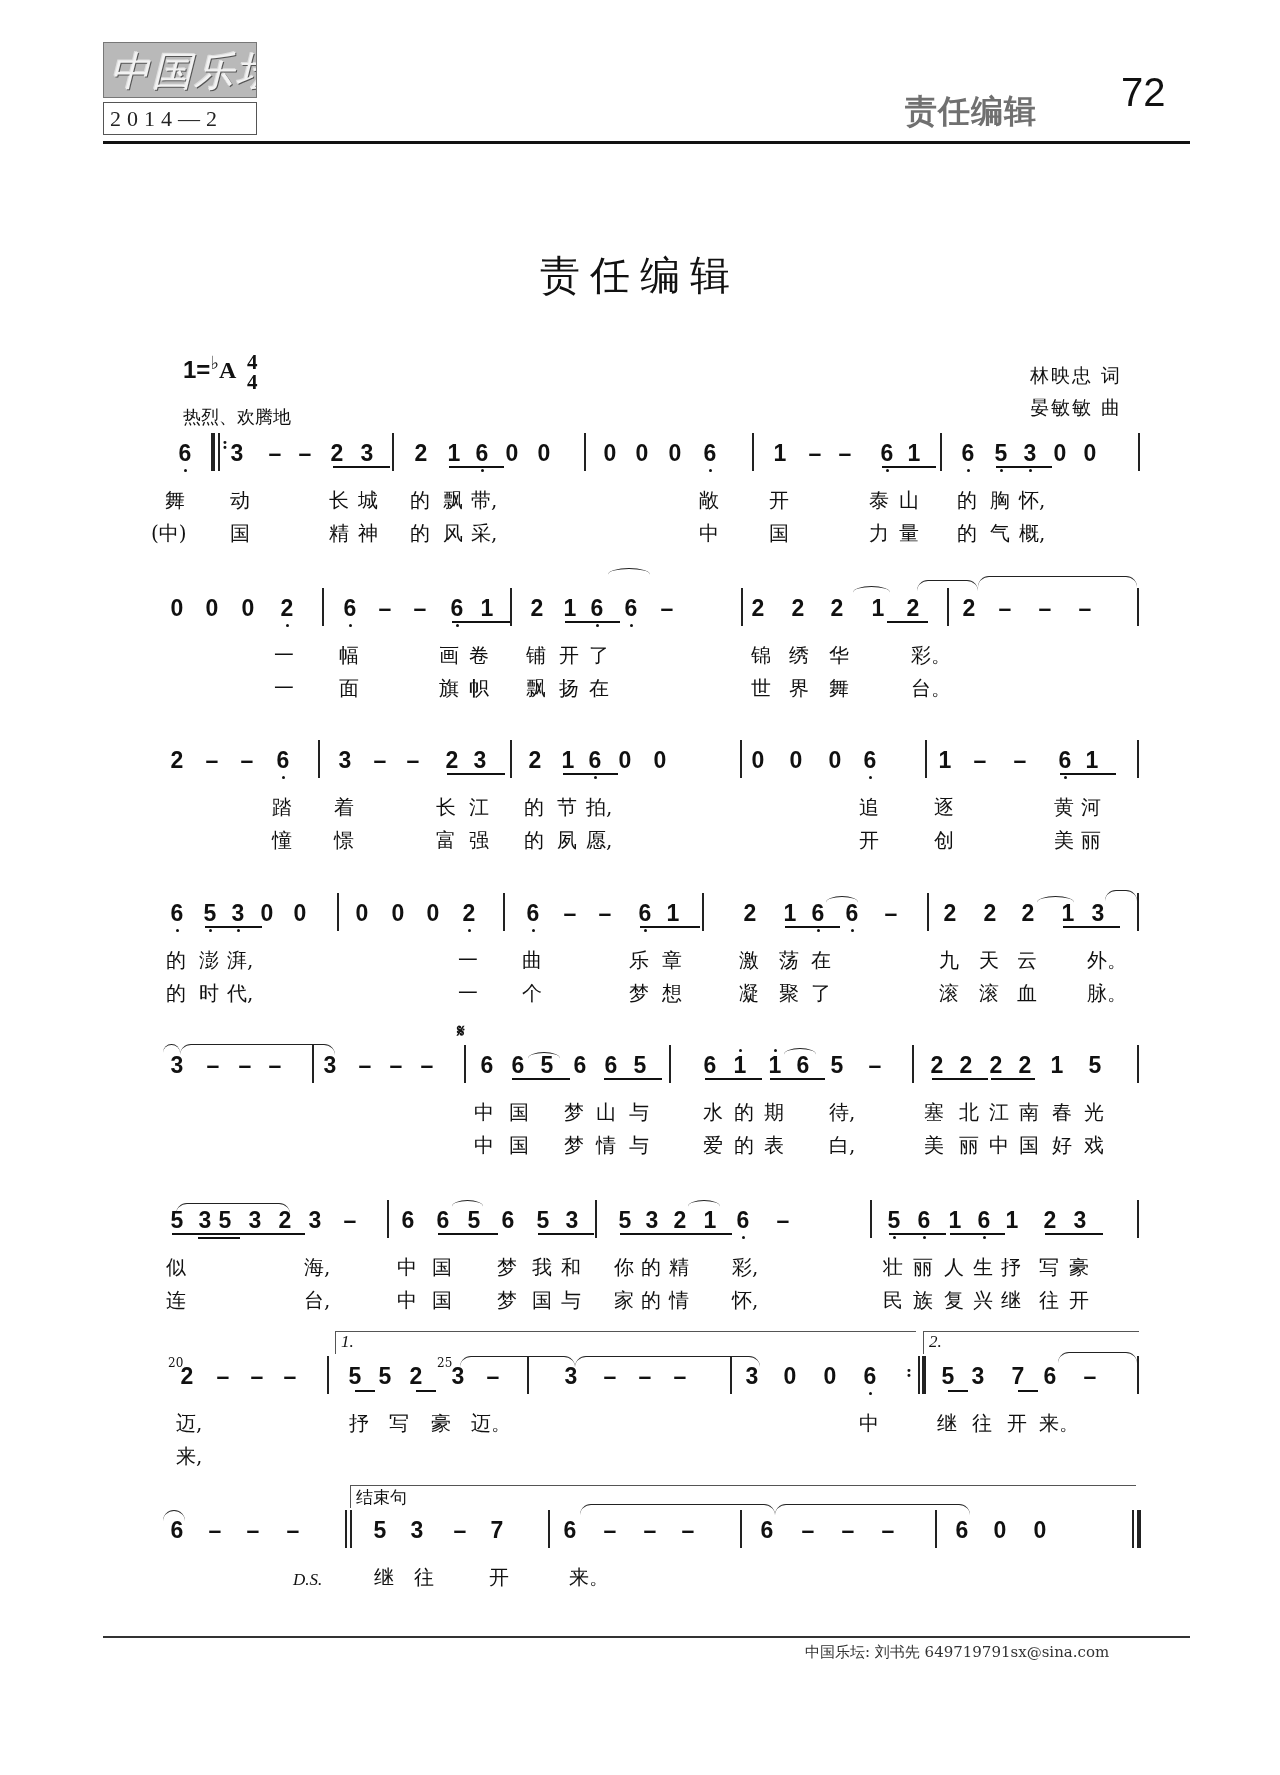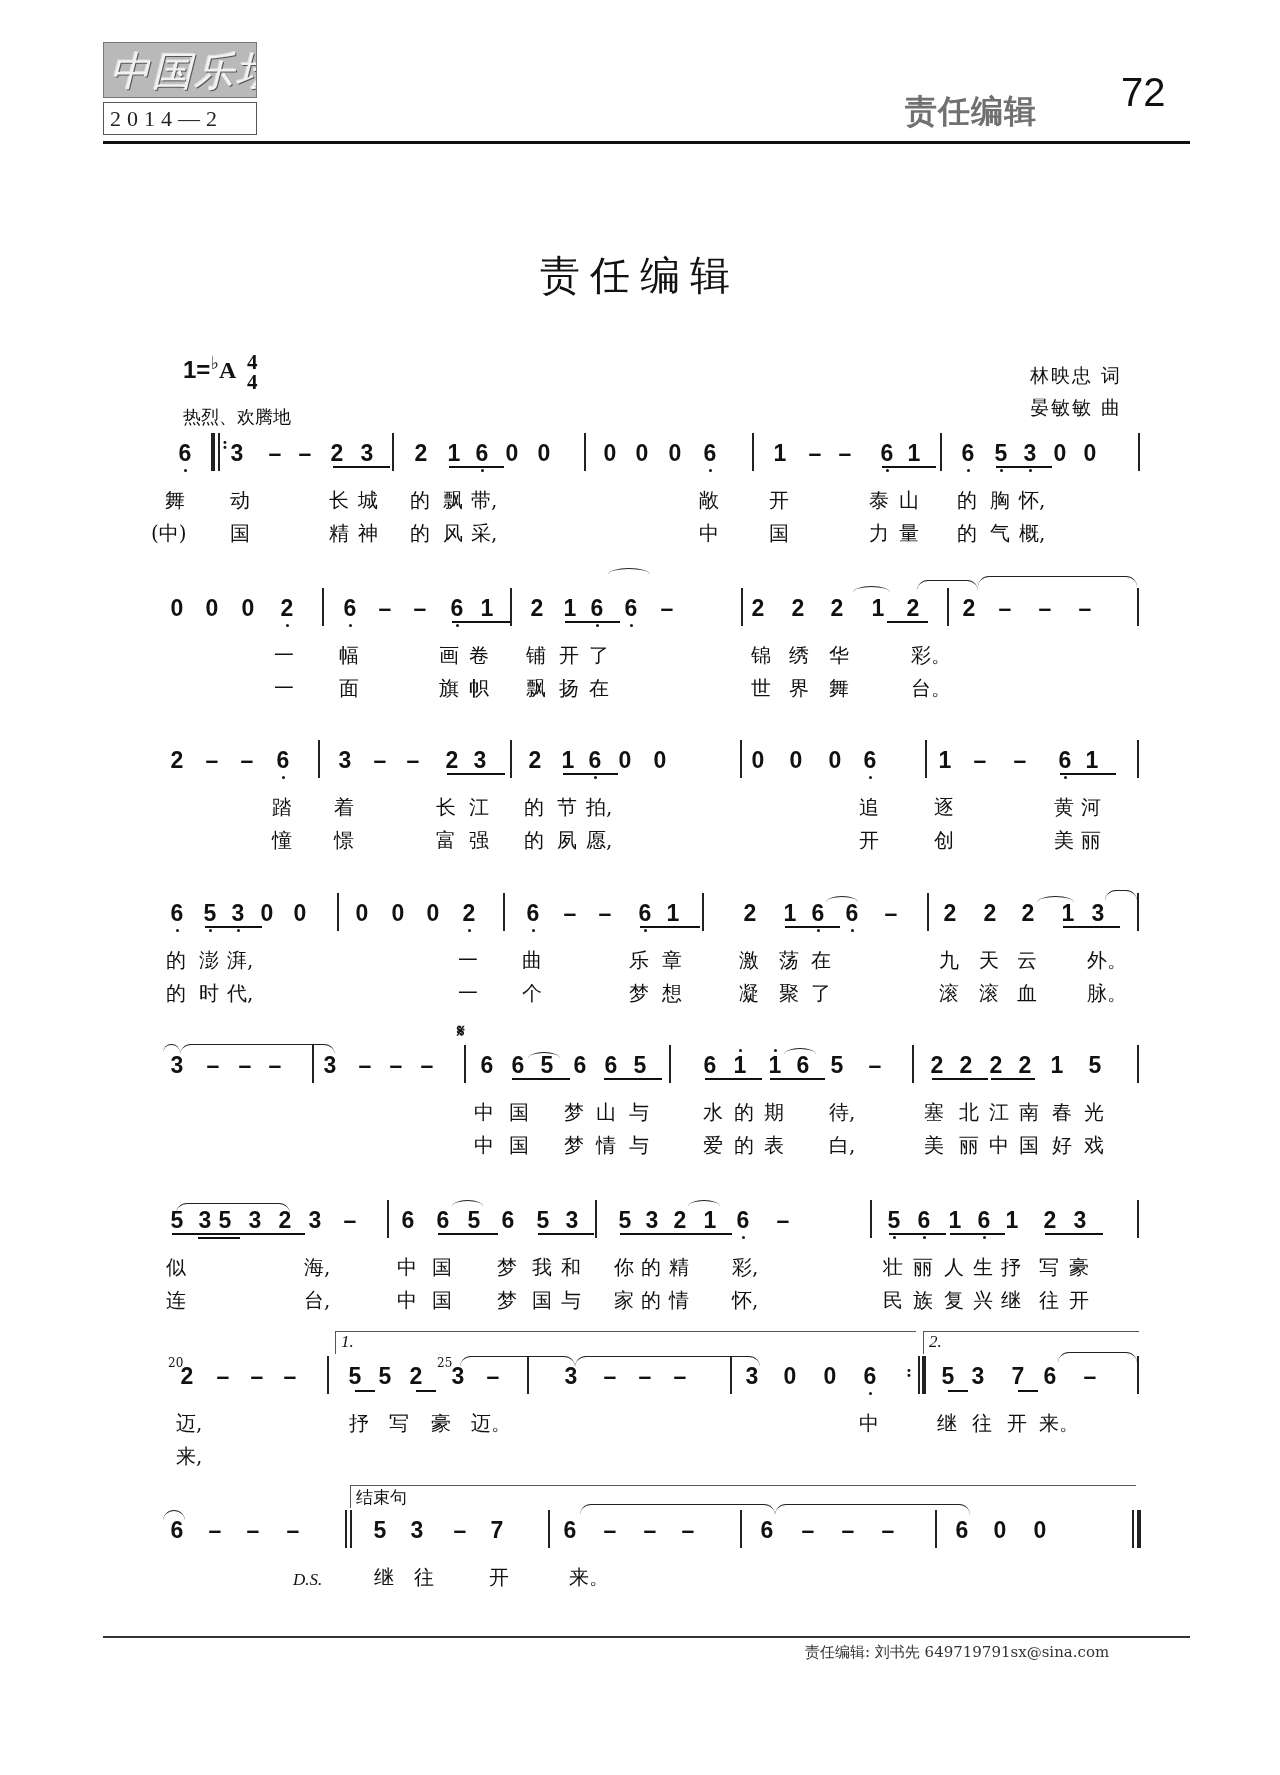--- a/index.html
+++ b/index.html
@@ -546,13 +546,13 @@
     <div class="volta" style="left: 350px; top: 1485px; width: 785px; height: 22px;"></div>
     <div class="volta-label" style="left: 356px; top: 1486px; font-style: normal; font-family: &quot;DejaVu Sans&quot;, sans-serif;">结束句</div>
     <div class="abs" style="left: 293px; top: 1570px; font-style: italic; font-size: 17px; font-family: &quot;Liberation Serif&quot;, serif;">D.S.</div>
     <div class="lyric" style="left: 374px; top: 1564px; width: auto;">继</div>
     <div class="lyric" style="left: 414px; top: 1564px; width: auto;">往</div>
     <div class="lyric" style="left: 489px; top: 1564px; width: auto;">开</div>
     <div class="lyric" style="left: 569px; top: 1564px; width: auto;">来。</div>
   </div>
 
 <div class="abs footer-rule"></div>
-<div class="abs footer-text">责任编辑: 刘书先   649719791sx@sina.com</div>
+<div class="abs footer-text">中国乐坛: 刘书先   649719791sx@sina.com</div>
 
 </body></html>

